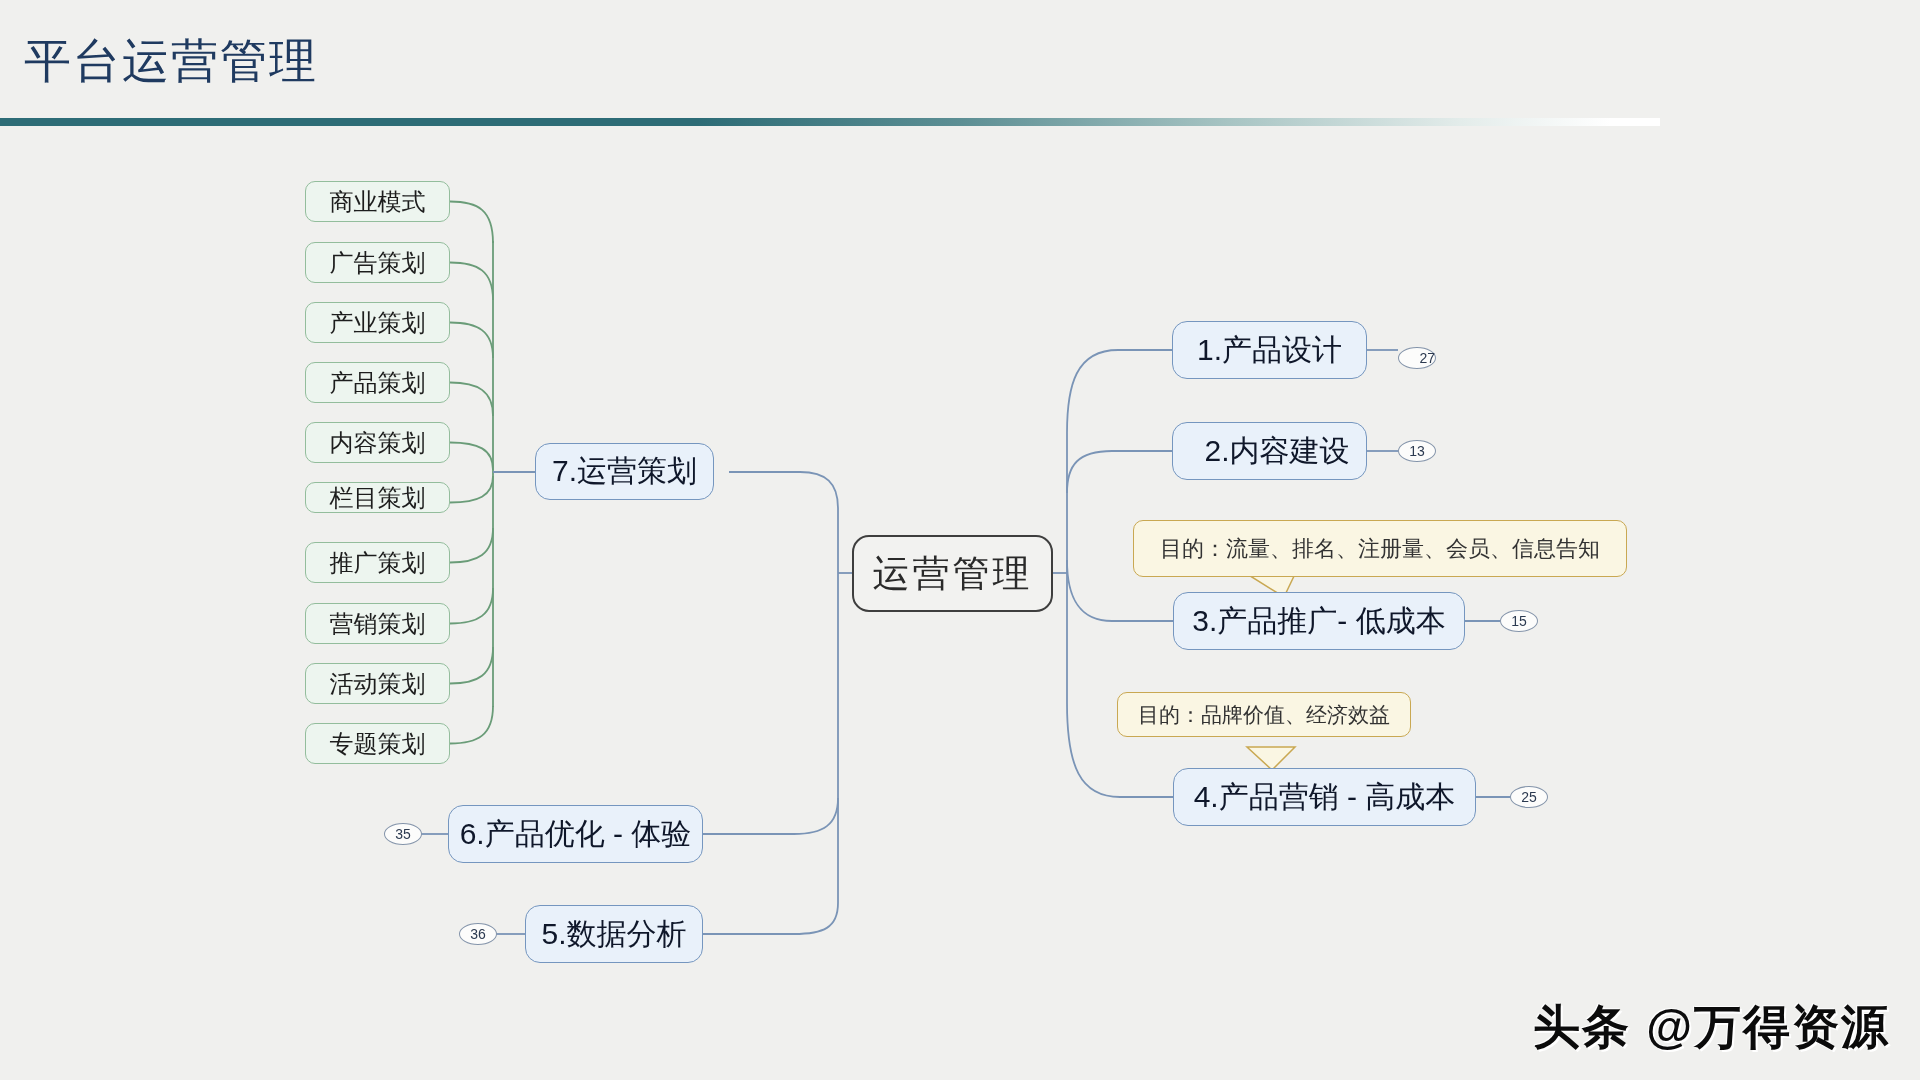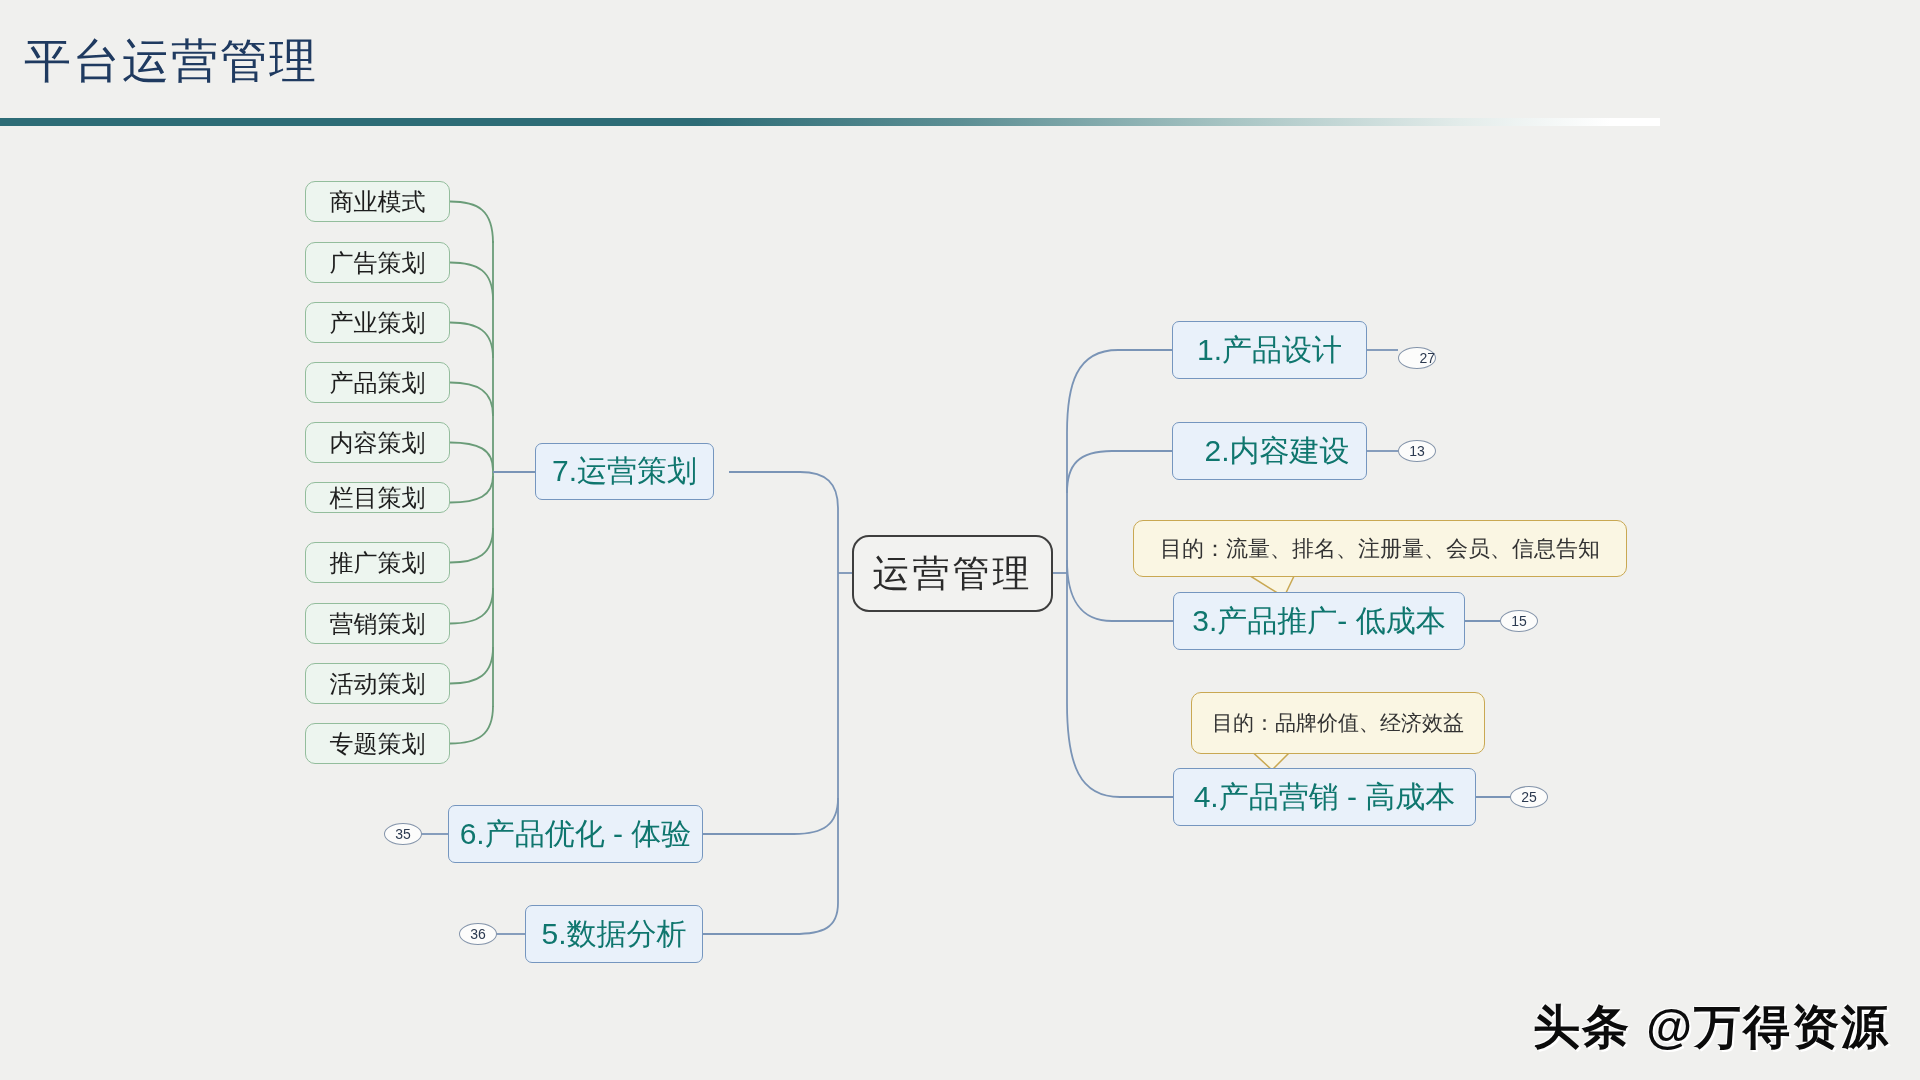--- a/index.html
+++ b/index.html
@@ -18,21 +18,21 @@
   .ln-green{fill:none;stroke:var(--green-line,#6a9c78);stroke-width:1.8;}
   .ln-blue{fill:none;stroke:var(--blue-line,#7a94b6);stroke-width:1.8;}
   .tail{fill:var(--callout-bg,#faf6e3);stroke:var(--callout-border,#c9a852);stroke-width:1.5;}
 
   
   .node{position:absolute;display:flex;align-items:center;justify-content:center;
     box-sizing:border-box;white-space:nowrap;color:#2a2a2a;}
   .topic{background:var(--green-bg,#edf5ef);border:1.5px solid var(--green-border,#93bd9c);
     border-radius:10px;font-size:24px;color:#1d1d1d;}
   .blue-node{background:var(--blue-bg,#e9f1fa);border:1.5px solid var(--blue-border,#7596bf);
-    border-radius:7px;font-size:30px;color:#0f766e;align-items:center;}
+    border-radius:15px;font-size:30px;color:#0f172a;align-items:center;}
   .root-node{background:#f2f2f0;border:2px solid var(--root-border,#3e3e3e);
     border-radius:17px;font-size:37px;letter-spacing:3px;color:#2a2a2a;}
   .callout{background:var(--callout-bg,#faf6e3);border:1.5px solid var(--callout-border,#c9a852);
     border-radius:10px;font-size:22px;color:#333;}
   .badge{position:absolute;width:38px;height:22px;border-radius:50%;background:#fcfcfb;
     border:1px solid #8494aa;box-sizing:border-box;display:flex;align-items:center;
     justify-content:center;font-size:14px;color:#2c3a50;}
 
   .watermark{position:absolute;right:30px;top:996px;font-size:47px;font-weight:bold;
     color:#0b0b0b;letter-spacing:2px;
@@ -142,21 +142,21 @@
   <div class="node callout" style="left:1133px;top:520px;width:494px;height:57px;">
       <span>目的：流量、排名、注册量、会员、信息告知</span>
     </div>
   <div class="node blue-node" style="left:1173px;top:592px;width:292px;height:58px;">
       <span>3.产品推广- 低成本</span>
     </div>
   <div class="badge" style="left:1500px;top:610px;">
       <span>15</span>
     </div>
 
-  <div class="node callout" style="left:1191px;top:692px;width:294px;height:62px;font-size:21px;">
+  <div class="node callout" style="left:1117px;top:692px;width:294px;height:45px;font-size:21px;">
       <span>目的：品牌价值、经济效益</span>
     </div>
   <div class="node blue-node" style="left:1173px;top:768px;width:303px;height:58px;">
       <span>4.产品营销 - 高成本</span>
     </div>
   <div class="badge" style="left:1510px;top:786px;">
       <span>25</span>
     </div>
 
   <div class="badge" style="left:384px;top:823px;">

